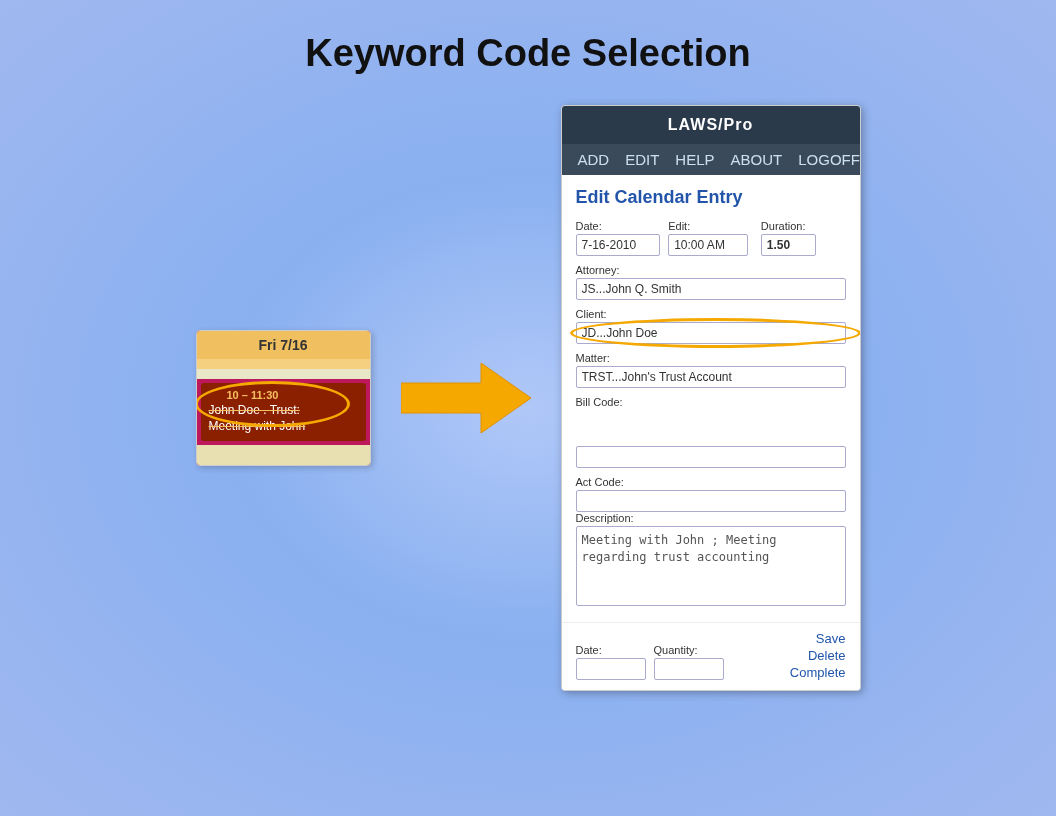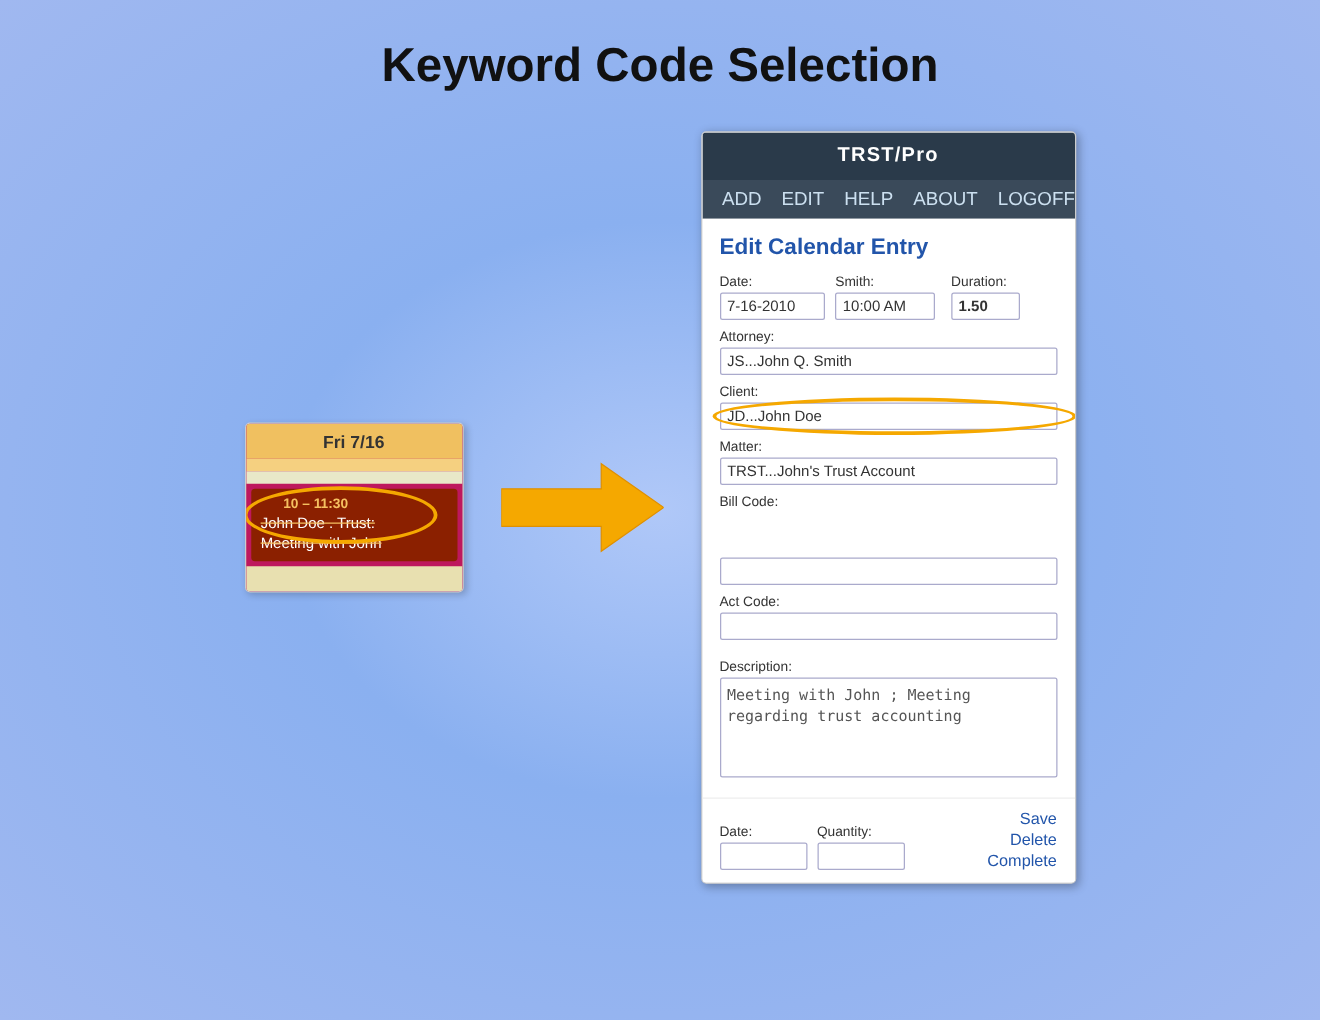--- a/index.html
+++ b/index.html
@@ -287,39 +287,39 @@
     <div class="calendar-footer"></div>
   </div>
 
   <div class="arrow-container">
     <svg class="arrow-svg" viewBox="0 0 130 80" xmlns="http://www.w3.org/2000/svg">
       <polygon points="0,25 80,25 80,5 130,40 80,75 80,55 0,55" fill="#f5a800" stroke="#e09000" stroke-width="1"></polygon>
     </svg>
   </div>
 
   <div class="laws-panel">
-    <div class="laws-titlebar">TRST/Pro</div>
+    <div class="laws-titlebar">LAWS/Pro</div>
     <div class="laws-navbar">
       <span class="laws-nav-item">ADD</span>
       <span class="laws-nav-item">EDIT</span>
       <span class="laws-nav-item">HELP</span>
       <span class="laws-nav-item">ABOUT</span>
       <span class="laws-nav-item">LOGOFF</span>
     </div>
 
     <div class="laws-body">
       <div class="laws-form-title">Edit Calendar Entry</div>
 
       <div class="form-row">
         <div class="form-group">
           <label class="form-label">Date:</label>
           <input class="form-input" readonly="" value="7-16-2010" style="">
         </div>
         <div class="form-group">
-          <label class="form-label">Smith:</label>
+          <label class="form-label">Edit:</label>
           <input class="form-input" readonly="" style="width: 80px;" value="10:00 AM">
         </div>
         <div class="form-group">
           <label class="form-label">Duration:</label>
           <input class="form-input" readonly="" style="width: 55px; font-weight: bold;" value="1.50">
         </div>
       </div>
 
       <div class="form-group" style="margin-bottom:8px;">
         <label class="form-label">Attorney:</label>
@@ -337,21 +337,21 @@
       <div class="form-group" style="margin-bottom:8px;justify-content:space-between;">
         <label class="form-label">Matter:</label>
         <input class="form-input form-input-wide" readonly="" value="TRST...John's Trust Account" style="">
       </div>
 
       <div class="form-group" style="margin-bottom:8px;gap:36px;">
         <label class="form-label">Bill Code:</label>
         <input class="form-input form-input-wide" style="">
       </div>
 
-      <div class="form-group" style="margin-bottom:16px;">
+      <div class="form-group" style="margin-bottom:0;">
         <label class="form-label">Act Code:</label>
         <input class="form-input form-input-wide" style="">
       </div>
 
       <div class="form-group" style="margin-bottom:4px;">
         <label class="form-label">Description:</label>
         <textarea class="description-box" style="">Meeting with John ; Meeting regarding trust accounting</textarea>
       </div>
     </div>
 

